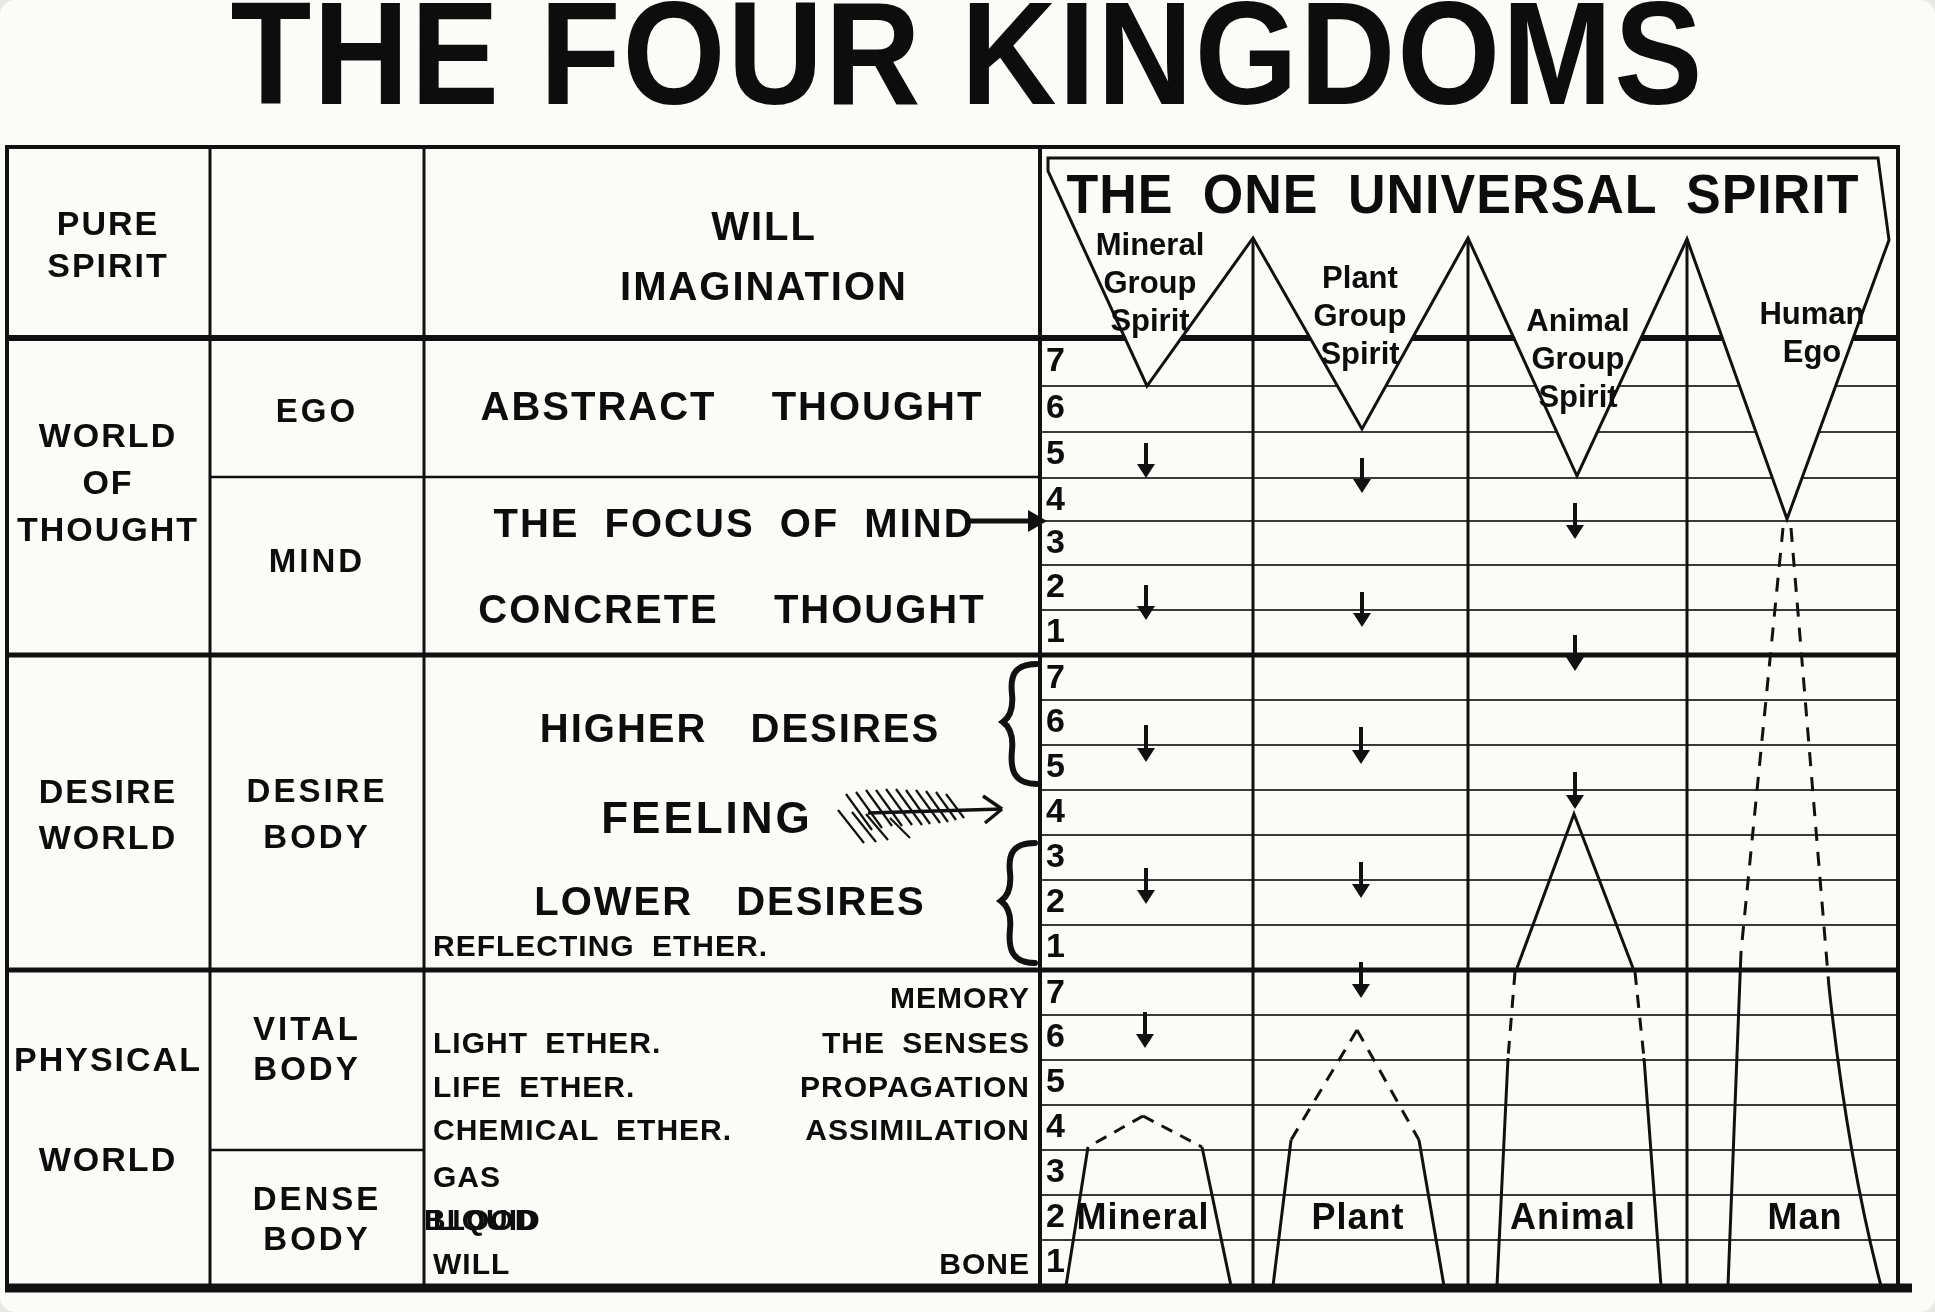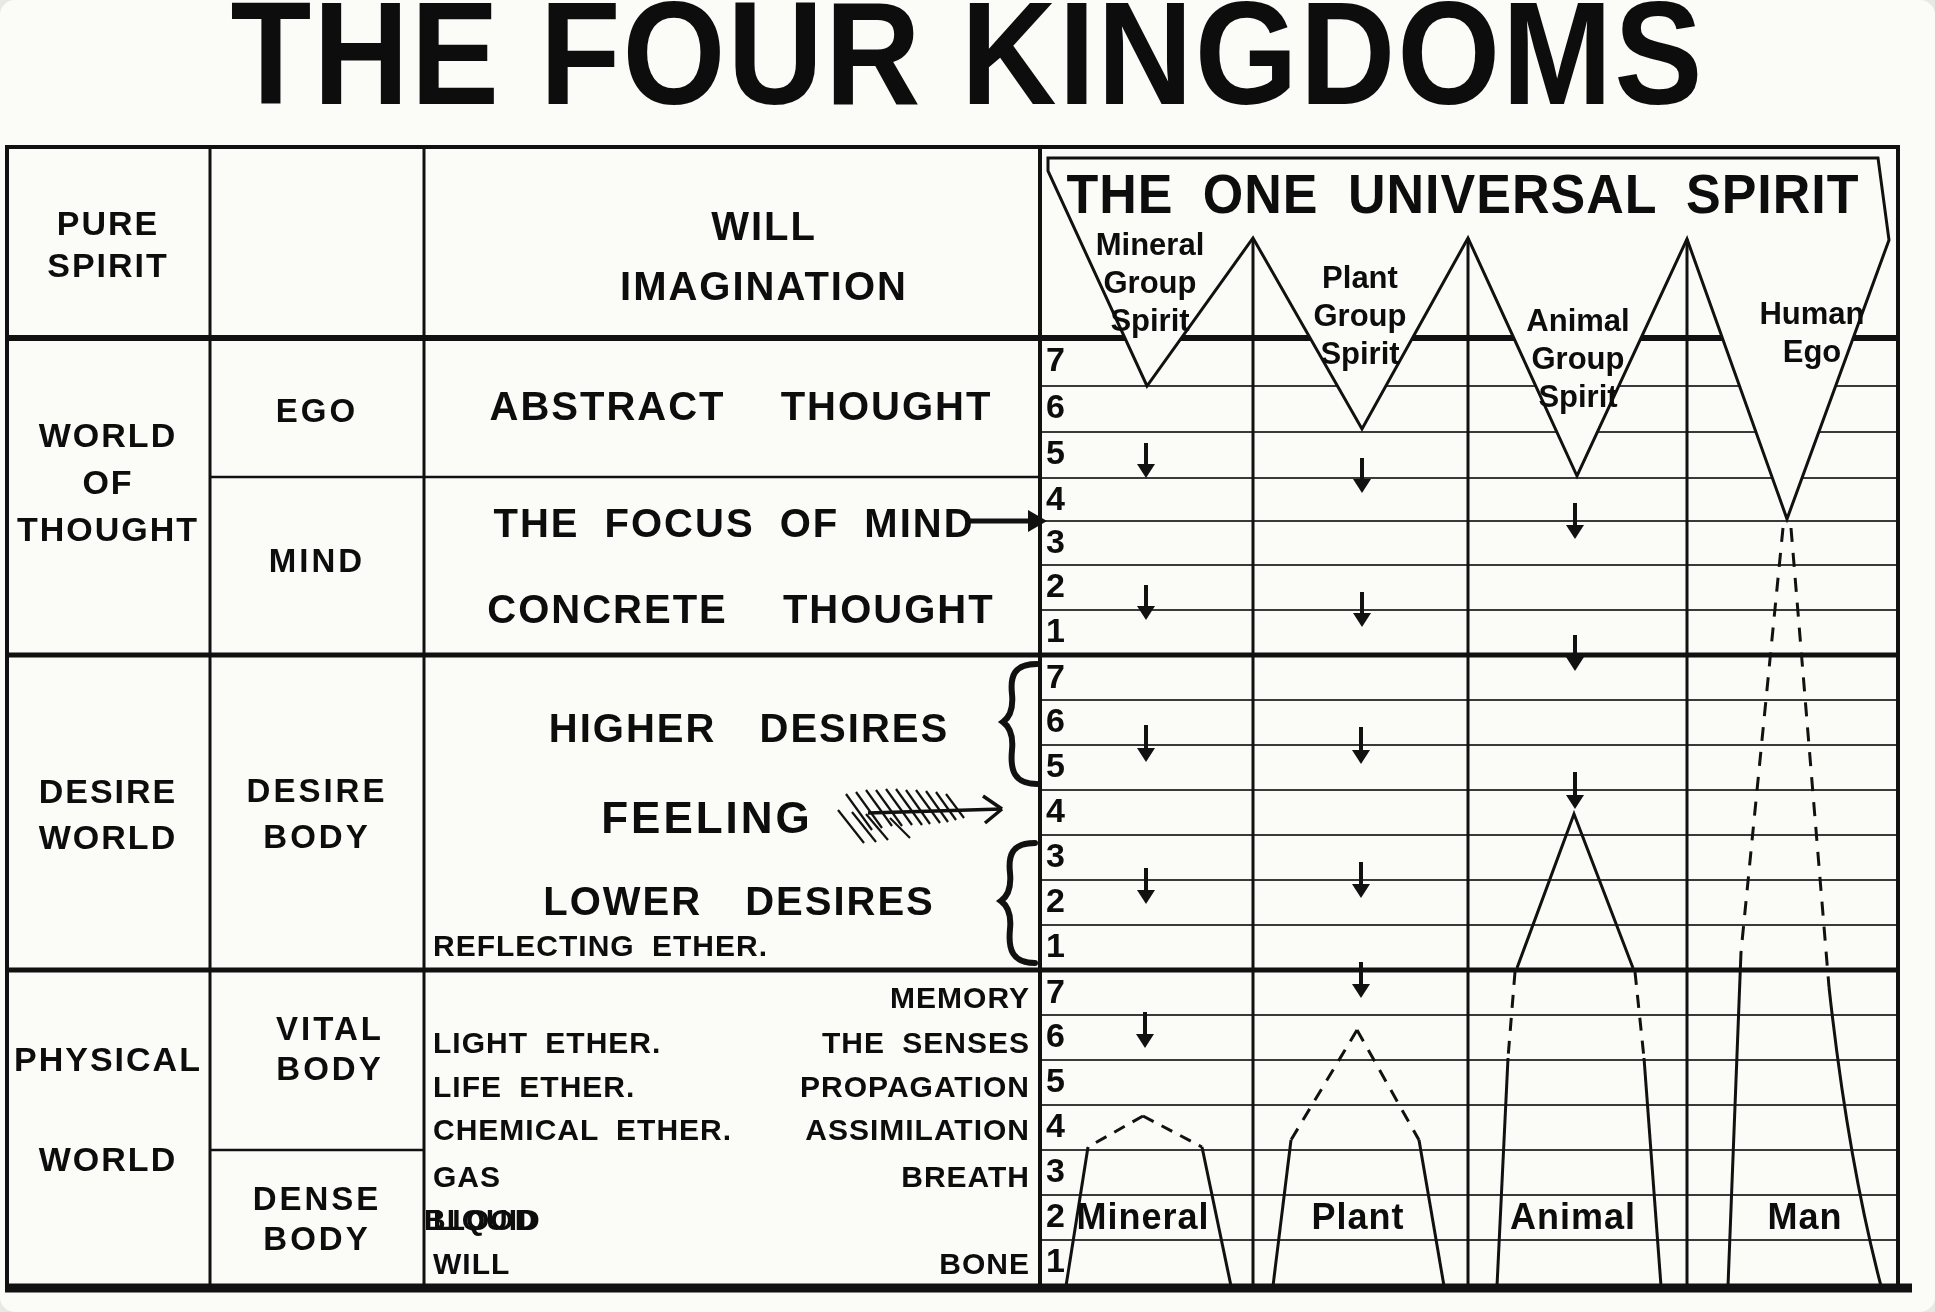--- a/index.html
+++ b/index.html
@@ -8,21 +8,21 @@
     background:#fbfbf8;overflow:hidden;
     font-family:"Liberation Sans","DejaVu Sans",sans-serif;
     color:#0d0d0d;font-weight:bold;border-radius:15px;
   }
   #stage svg{position:absolute;left:0;top:0;}
   .abs{position:absolute;white-space:pre-line;}
   .ctr{text-align:center;}
   .ttl{font-size:135px;line-height:120px;letter-spacing:2px;transform:scale(0.98,1.08);transform-origin:center top;}
   .w1{font-size:34px;line-height:47px;letter-spacing:2px;}
   .w2{font-size:33px;line-height:40px;letter-spacing:3px;}
-  .r3{font-size:40px;line-height:44px;letter-spacing:2px;word-spacing:42px;margin-left:9px;}
+  .r3{font-size:40px;line-height:44px;letter-spacing:2px;word-spacing:42px;}
   .r3n{font-size:40px;line-height:44px;letter-spacing:2px;word-spacing:12px;padding-left:32px;}
   .feel{font-size:44px;letter-spacing:3px;}
   .banner{font-size:52px;letter-spacing:1px;word-spacing:14px;transform:scaleY(1.06);transform-origin:center top;}
   .lvl{font-size:34px;line-height:36px;}
   .grp{font-size:31px;line-height:38px;letter-spacing:0px;}
   .king{font-size:36px;letter-spacing:1px;}
   .prow{font-size:30px;letter-spacing:1px;white-space:nowrap;word-spacing:8px;}
   .ln{stroke:#111;}
   .thin{stroke:#3a3a3a;stroke-width:2;}
 </style>
@@ -179,21 +179,21 @@
 THOUGHT</div>
   <div class="abs ctr w1" style="left:8px;top:768px;width:200px;line-height:46px;">DESIRE
 WORLD</div>
   <div class="abs ctr w1" style="left:8px;top:1036px;width:200px;">PHYSICAL</div>
   <div class="abs ctr w1" style="left:8px;top:1136px;width:200px;">WORLD</div>
 
   <div class="abs ctr w2" style="left:210px;top:391px;width:214px;">EGO</div>
   <div class="abs ctr w2" style="left:210px;top:541px;width:214px;">MIND</div>
   <div class="abs ctr w2" style="left:210px;top:768px;width:214px;line-height:46px;">DESIRE
 BODY</div>
-  <div class="abs ctr w2" style="left:223px;top:1009px;width:214px;">VITAL
+  <div class="abs ctr w2" style="left:200px;top:1009px;width:214px;">VITAL
 BODY</div>
   <div class="abs ctr w2" style="left:210px;top:1179px;width:214px;">DENSE
 BODY</div>
 
   <div class="abs ctr r3n" style="left:424px;top:196px;width:616px;line-height:60px;">WILL
 IMAGINATION</div>
   <div class="abs ctr r3" style="left:424px;top:384px;width:616px;">ABSTRACT THOUGHT</div>
   <div class="abs ctr r3n" style="left:407px;top:501px;width:590px;">THE FOCUS OF MIND</div>
   <div class="abs ctr r3" style="left:424px;top:587px;width:616px;">CONCRETE THOUGHT</div>
   <div class="abs ctr r3" style="left:424px;top:706px;width:632px;word-spacing:30px;">HIGHER DESIRES</div>
@@ -202,21 +202,20 @@
 
   <div class="abs prow" style="left:433px;top:929px;">REFLECTING ETHER.</div>
   <div class="abs prow" style="left:424px;top:981px;width:606px;text-align:right;">MEMORY</div>
   <div class="abs prow" style="left:433px;top:1026px;">LIGHT ETHER.</div>
   <div class="abs prow" style="left:424px;top:1026px;width:606px;text-align:right;">THE SENSES</div>
   <div class="abs prow" style="left:433px;top:1070px;">LIFE ETHER.</div>
   <div class="abs prow" style="left:424px;top:1070px;width:606px;text-align:right;">PROPAGATION</div>
   <div class="abs prow" style="left:433px;top:1113px;">CHEMICAL ETHER.</div>
   <div class="abs prow" style="left:424px;top:1113px;width:606px;text-align:right;">ASSIMILATION</div>
   <div class="abs prow" style="left:433px;top:1160px;">GAS</div>
-  <div class="abs prow" style="left:424px;top:1160px;width:606px;text-align:right;">BREATH</div>
   <div class="abs prow" style="left:433px;top:1203px;">LIQUID</div>
   <div class="abs prow" style="left:424px;top:1203px;width:606px;">BLOOD</div>
   <div class="abs prow" style="left:433px;top:1247px;">WILL</div>
   <div class="abs prow" style="left:424px;top:1247px;width:606px;text-align:right;">BONE</div>
 
   <div class="abs ctr banner" style="left:1048px;top:162px;width:830px;">THE ONE UNIVERSAL SPIRIT</div>
 
   <div class="abs ctr grp" style="left:1060px;top:226px;width:180px;">Mineral
 Group
 Spirit</div>

